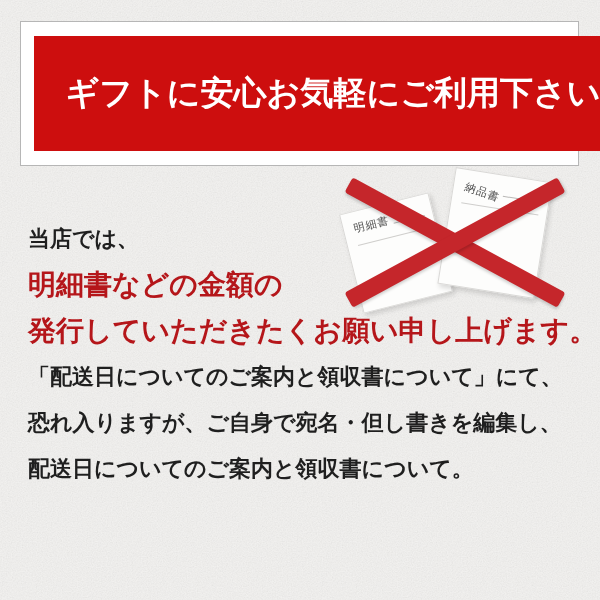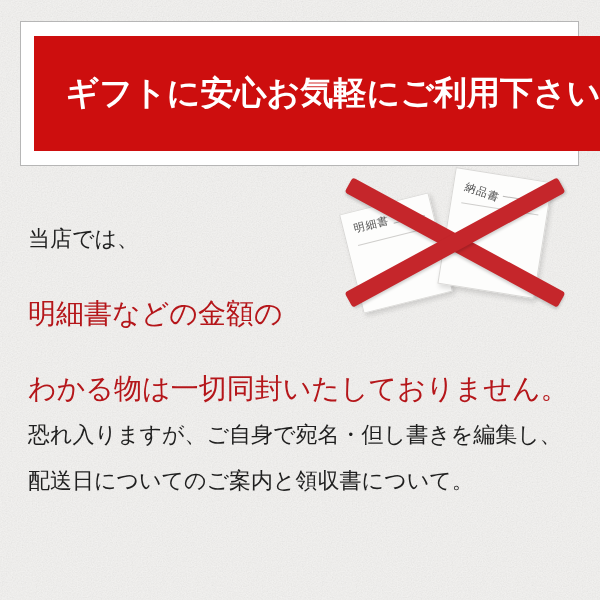--- a/index.html
+++ b/index.html
@@ -113,25 +113,25 @@
     left: 28px; top: 216px;
     width: 560px;
     z-index: 1;
   }
   .notice-line {
     height: 46px;
     line-height: 46px;
     white-space: nowrap;
     font-size: 22px;
     color: var(--text-color, #1f1f1f);
+    font-weight: bold;
   }
   .notice-line.emphasis {
     font-size: 28px;
     color: var(--emphasis-color, #b5161a);
-    margin-top: 29px;
   }
 </style>
 </head>
 <body style="background: rgb(245, 244, 242);">
 
 <svg class="noise" width="600" height="600">
   <filter id="noiseF">
     <feTurbulence type="fractalNoise" baseFrequency="0.8" numOctaves="2" stitchTiles="stitch"></feTurbulence>
     <feColorMatrix type="saturate" values="0"></feColorMatrix>
     <feComponentTransfer>
@@ -162,16 +162,17 @@
     </div>
     <div class="paper-rule"></div>
   </div>
   <div class="cross-stroke s1"></div>
   <div class="cross-stroke s2"></div>
 </div>
 
 <div class="notice">
   <div class="notice-line">当店では、</div>
   <div class="notice-line emphasis">明細書などの金額の</div>
-  <div class="notice-line emphasis">わかる物は一切同封いたしておりません。</div>
+  <div class="notice-line emphasis">発行していただきたくお願い申し上げます。</div>
+  <div class="notice-line">「配送日についてのご案内と領収書について」にて、</div>
   <div class="notice-line">恐れ入りますが、ご自身で宛名・但し書きを編集し、</div>
   <div class="notice-line">配送日についてのご案内と領収書について。</div>
 </div>
 
 </body></html>

